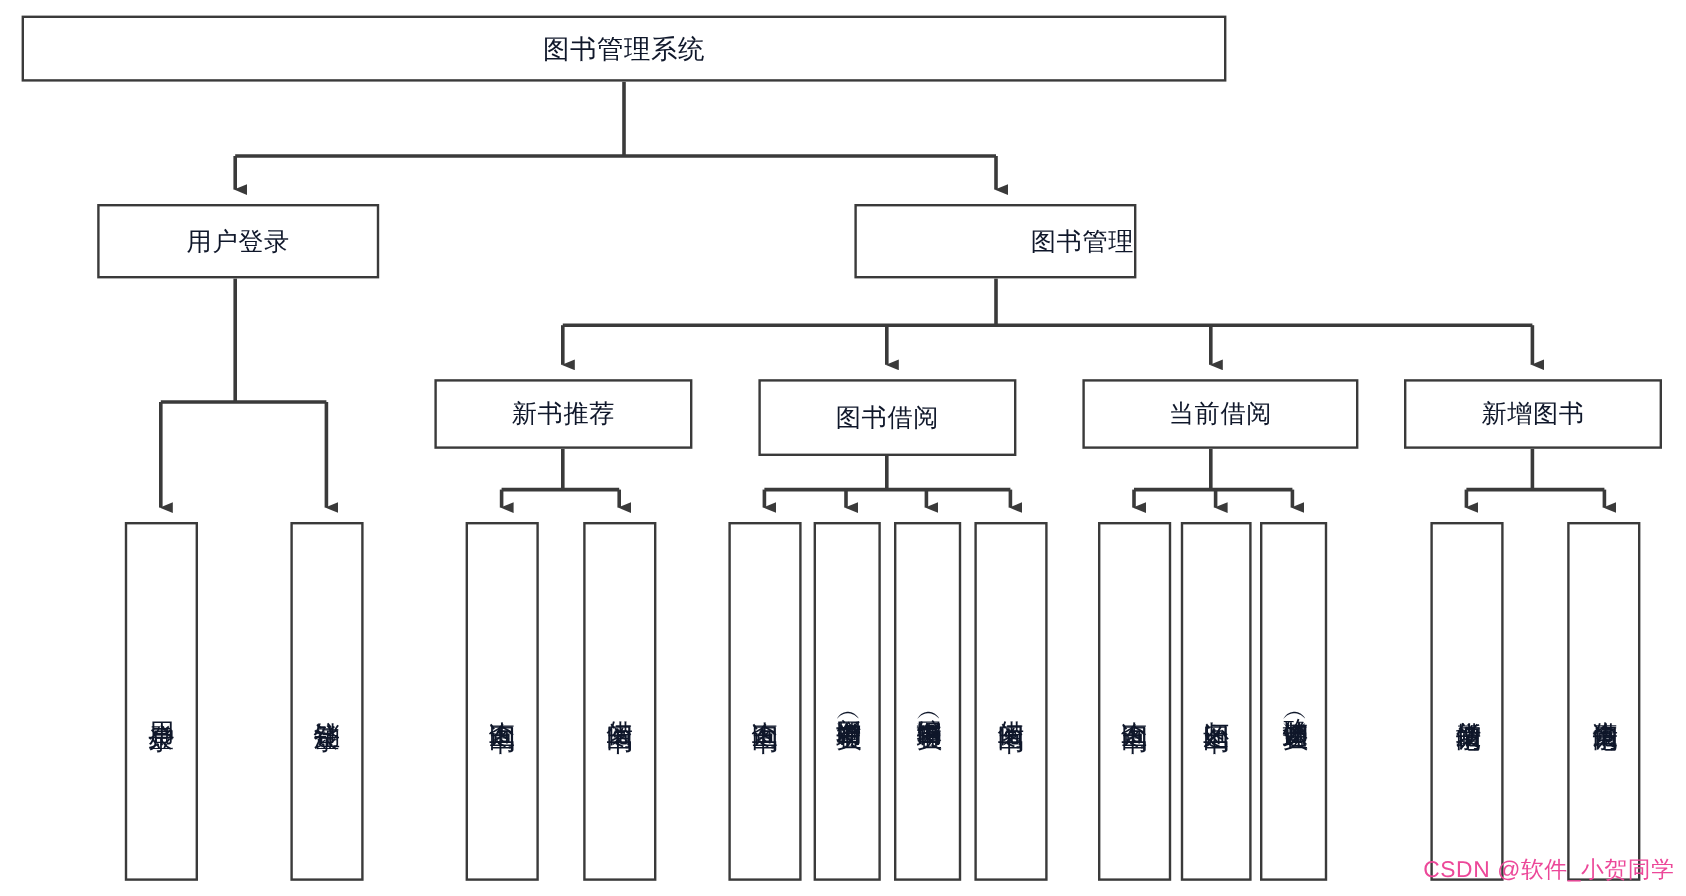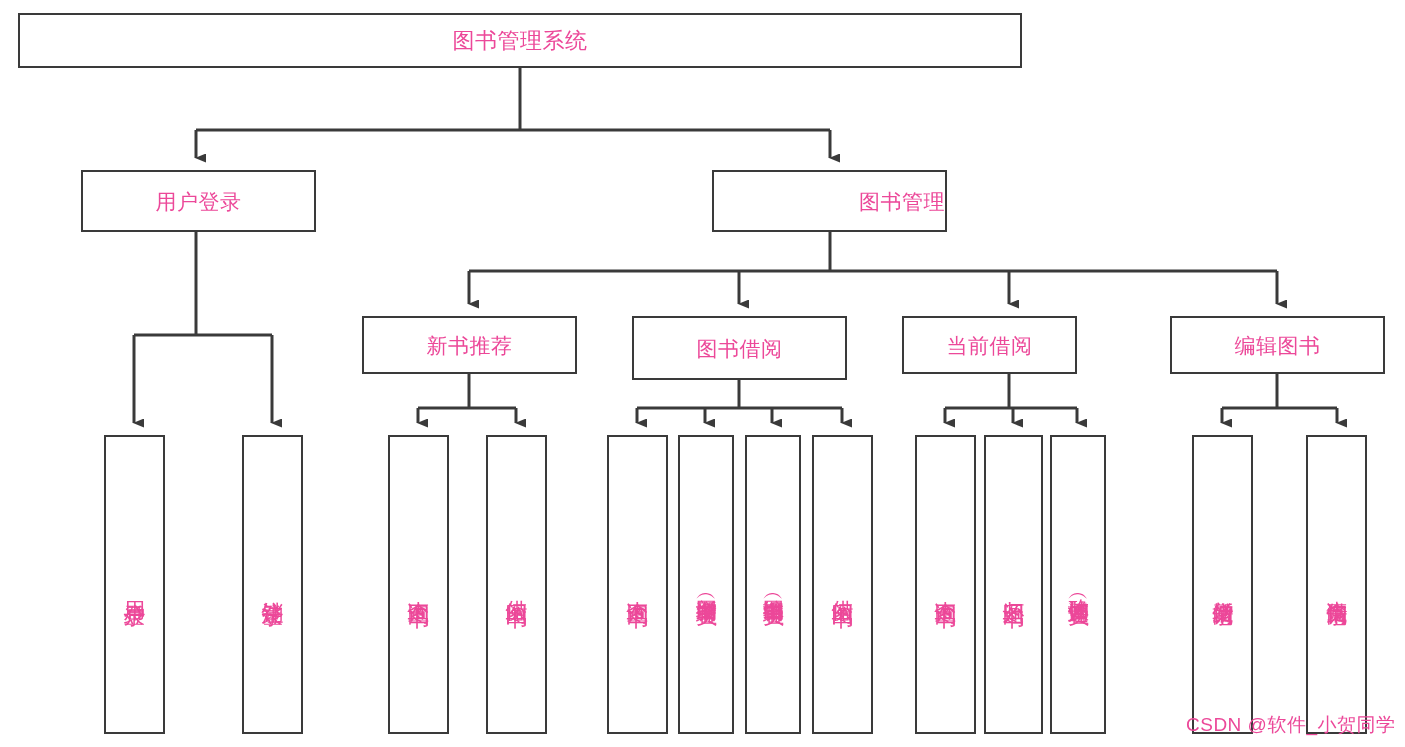--- a/index.html
+++ b/index.html
@@ -26,21 +26,21 @@
     pointer-events: none;
   }
   .node {
     position: absolute;
     box-sizing: border-box;
     background: #ffffff;
     border: 2px solid #3a3a3a;
     display: flex;
     align-items: center;
     justify-content: center;
-    color: #ec4899;
+    color: #0f172a;
   }
   .node .node-label {
     display: block;
     text-align: center;
     line-height: 1.0;
     white-space: nowrap;
   }
   
   .node.horizontal .node-label {
     font-size: 21px;
@@ -142,25 +142,25 @@
   <div class="node horizontal" style="left:712px; top:170px; width:235px; height:62px;justify-content:flex-end;">
     <span class="node-label">图书管理</span>
   </div>
 
   <div class="node horizontal" style="left:362px; top:316px; width:215px; height:58px;">
     <span class="node-label">新书推荐</span>
   </div>
   <div class="node horizontal" style="left:632px; top:316px; width:215px; height:64px;">
     <span class="node-label">图书借阅</span>
   </div>
-  <div class="node horizontal" style="left:902px; top:316px; width:175px; height:58px;">
+  <div class="node horizontal" style="left:902px; top:316px; width:230px; height:58px;">
     <span class="node-label">当前借阅</span>
   </div>
   <div class="node horizontal" style="left:1170px; top:316px; width:215px; height:58px;">
-    <span class="node-label">编辑图书</span>
+    <span class="node-label">新增图书</span>
   </div>
 
   <div class="node vertical" style="left:104px; top:435px; width:61px; height:299px;">
     <span class="node-label">用户登录</span>
   </div>
   <div class="node vertical" style="left:242px; top:435px; width:61px; height:299px;">
     <span class="node-label">注销登录</span>
   </div>
 
   <div class="node vertical" style="left:388px; top:435px; width:61px; height:299px;">

